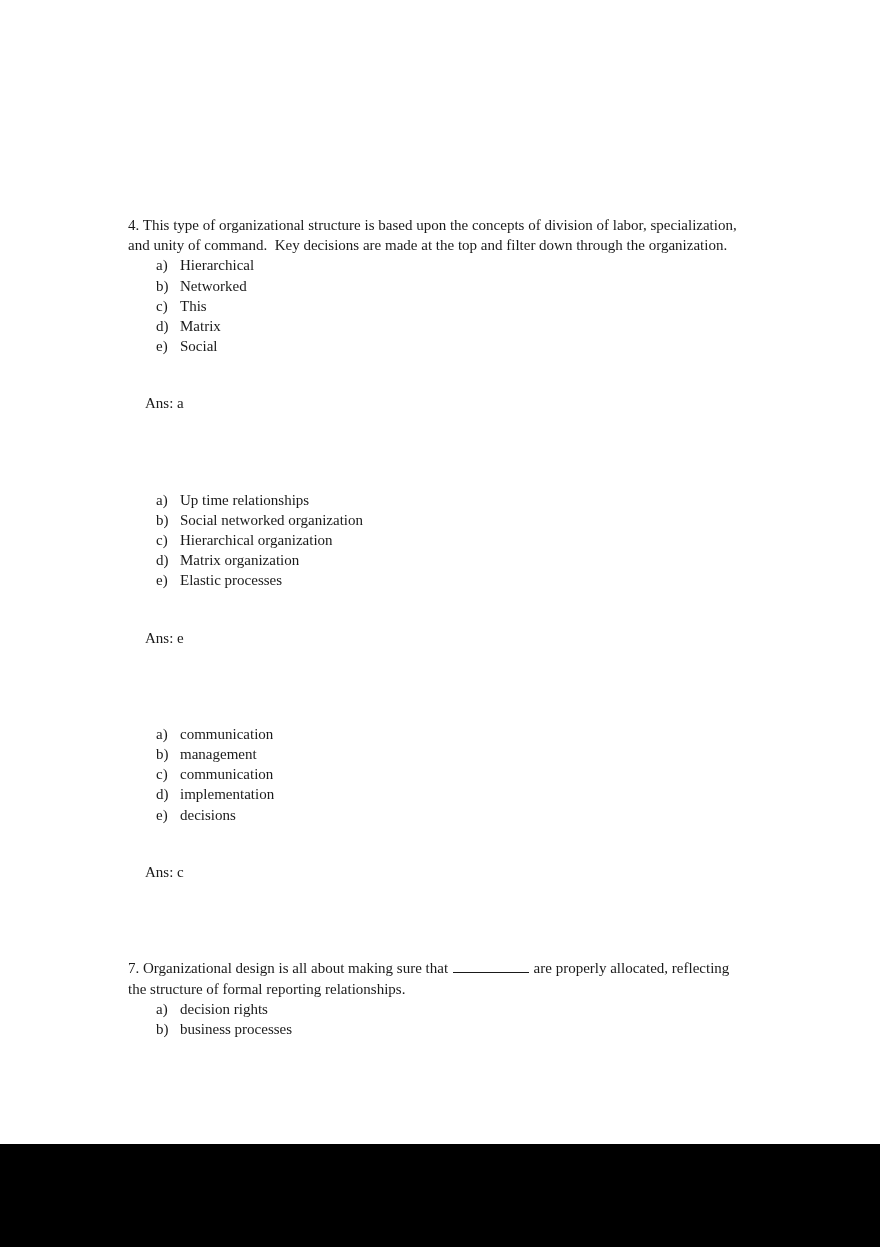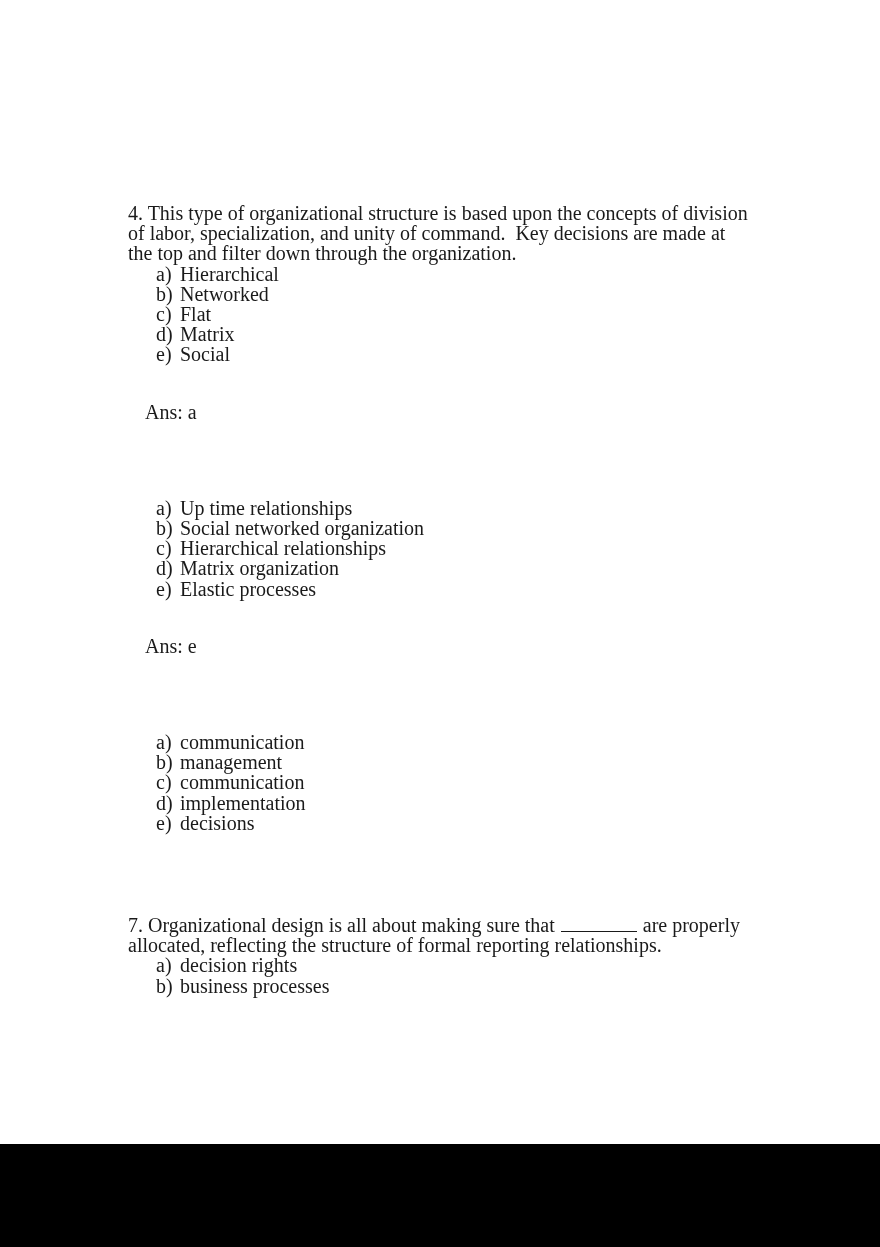--- a/index.html
+++ b/index.html
@@ -32,24 +32,24 @@
     top: 1144px;
     width: 880px;
     height: 103px;
     background: #000000;
   }
 
   
   #doc-body {
     position: absolute;
     left: 128px;
-    top: 203px;
+    top: 215px;
     width: 620px;
     color: #1a1a1a;
-    font-size: 20px;
+    font-size: 15px;
     line-height: 20.2px;
     -webkit-font-smoothing: antialiased;
   }
 
   .qblock { margin: 0 0 0 0; }
 
   .qstem {
     margin: 0;
     text-align: left;
     white-space: pre-wrap;
@@ -105,21 +105,21 @@
         <li>
           <span class="opt-letter">a)</span>
           <span class="opt-text">Hierarchical</span>
         </li>
         <li>
           <span class="opt-letter">b)</span>
           <span class="opt-text">Networked</span>
         </li>
         <li>
           <span class="opt-letter">c)</span>
-          <span class="opt-text">Flat</span>
+          <span class="opt-text">This</span>
         </li>
         <li>
           <span class="opt-letter">d)</span>
           <span class="opt-text">Matrix</span>
         </li>
         <li>
           <span class="opt-letter">e)</span>
           <span class="opt-text">Social</span>
         </li>
       </ol>
@@ -134,21 +134,21 @@
         <li>
           <span class="opt-letter">a)</span>
           <span class="opt-text">Up time relationships</span>
         </li>
         <li>
           <span class="opt-letter">b)</span>
           <span class="opt-text">Social networked organization</span>
         </li>
         <li>
           <span class="opt-letter">c)</span>
-          <span class="opt-text">Hierarchical relationships</span>
+          <span class="opt-text">Hierarchical organization</span>
         </li>
         <li>
           <span class="opt-letter">d)</span>
           <span class="opt-text">Matrix organization</span>
         </li>
         <li>
           <span class="opt-letter">e)</span>
           <span class="opt-text">Elastic processes</span>
         </li>
       </ol>
@@ -175,20 +175,21 @@
         <li>
           <span class="opt-letter">d)</span>
           <span class="opt-text">implementation</span>
         </li>
         <li>
           <span class="opt-letter">e)</span>
           <span class="opt-text">decisions</span>
         </li>
       </ol>
       <div class="gap-after-options"></div>
+      <p class="ansline">Ans: c</p>
     </div>
 
     <div class="gap-after-ans-3"></div>
 
     <div class="qblock">
       <p class="qstem"><span>7. Organizational design is all about making sure that </span><span class="blank blank-short"></span><span> are properly allocated, reflecting the structure of formal reporting relationships.</span></p>
       <ol class="options">
         <li>
           <span class="opt-letter">a)</span>
           <span class="opt-text">decision rights</span>

